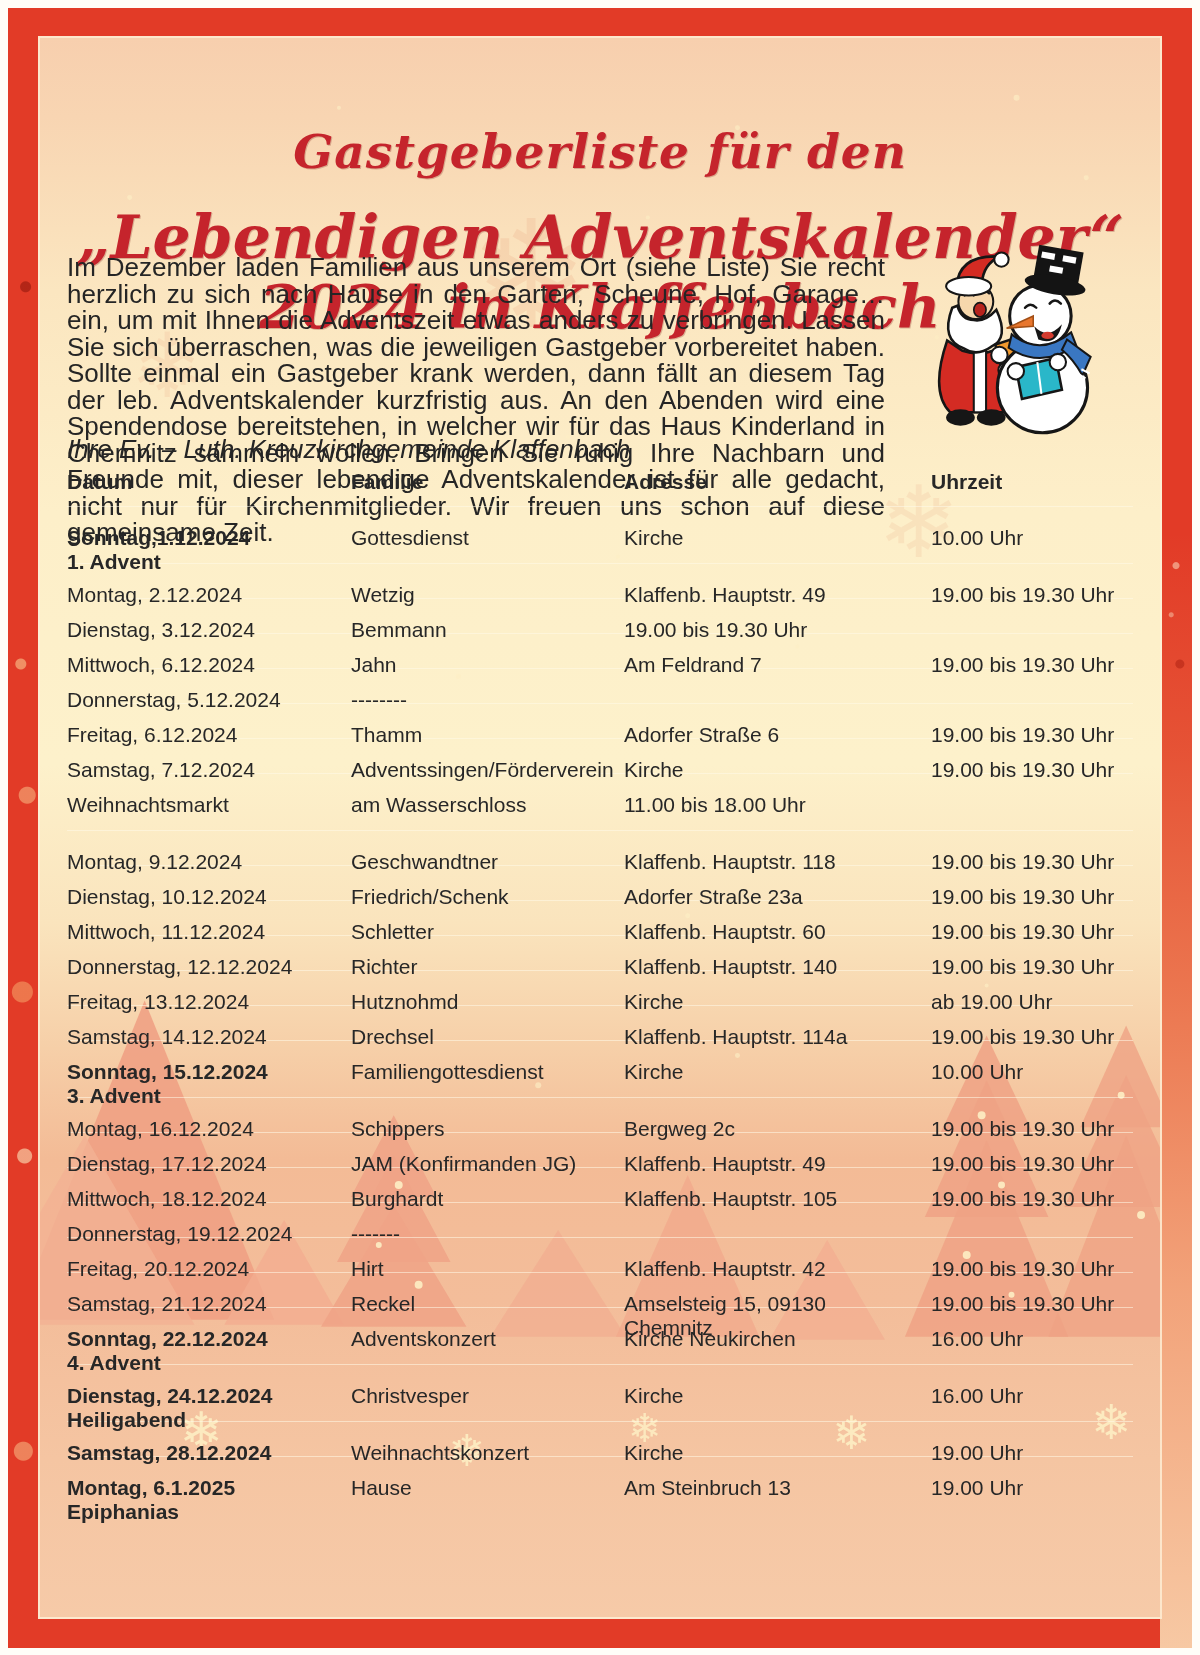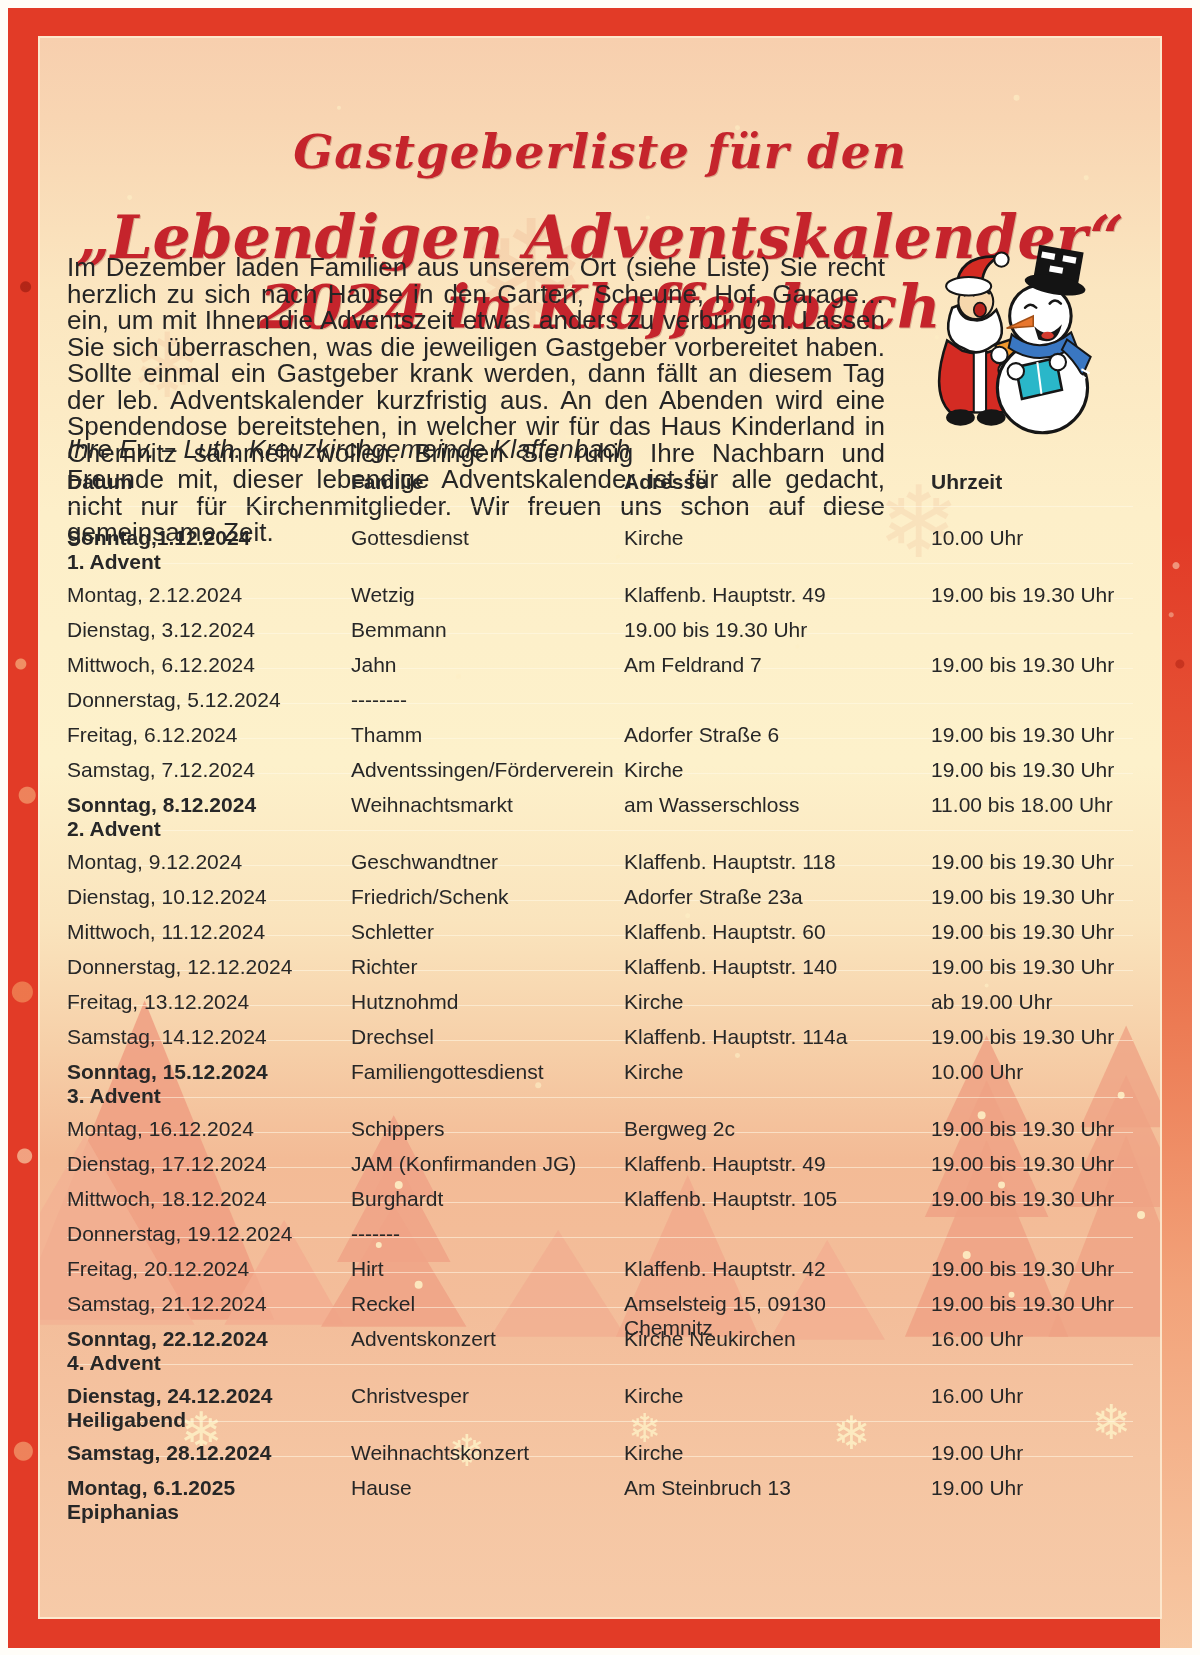--- a/index.html
+++ b/index.html
@@ -286,23 +286,20 @@
   <div class="trow body-row single">
     <div class="cell datum-cell">
       <span class="datum-line1">Samstag, 7.12.2024</span>
     </div>
     <div class="cell">Adventssingen/Förderverein</div>
     <div class="cell">Kirche</div>
     <div class="cell">19.00 bis 19.30 Uhr</div>
   </div>
 
   <div class="trow body-row double">
-    <div class="cell datum-cell bold">
-      <span class="datum-line1">Sonntag, 8.12.2024</span>
-    <span class="datum-line2">2. Advent</span></div>
     <div class="cell">Weihnachtsmarkt</div>
     <div class="cell">am Wasserschloss</div>
     <div class="cell">11.00 bis 18.00 Uhr</div>
   </div>
 
   <div class="trow body-row single">
     <div class="cell datum-cell">
       <span class="datum-line1">Montag, 9.12.2024</span>
     </div>
     <div class="cell">Geschwandtner</div>

